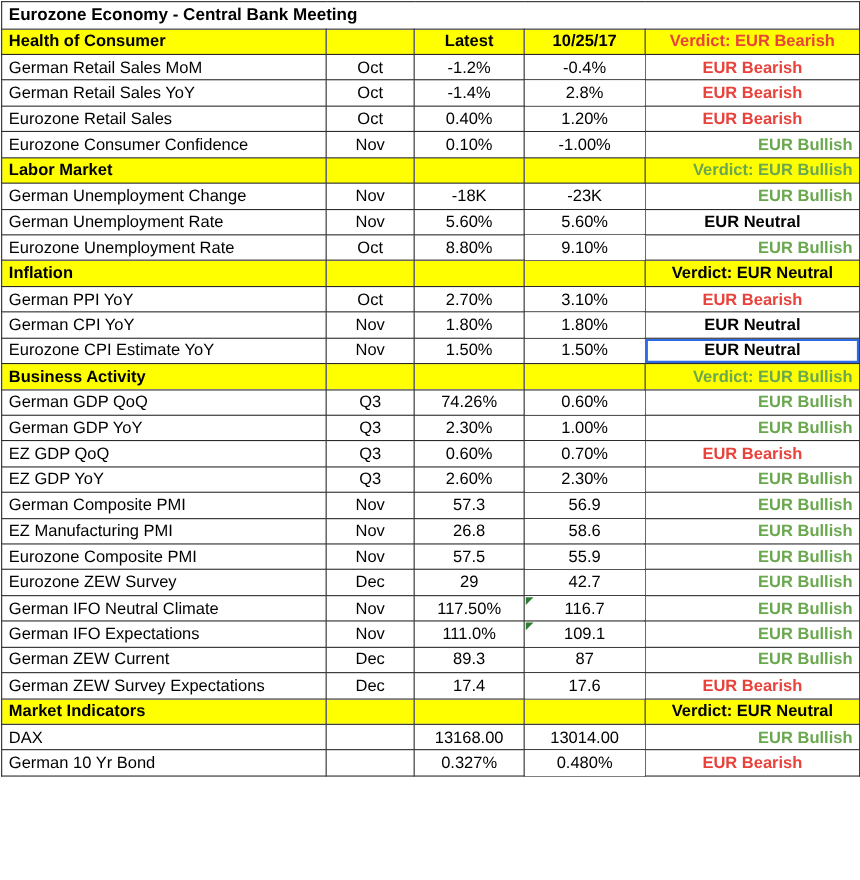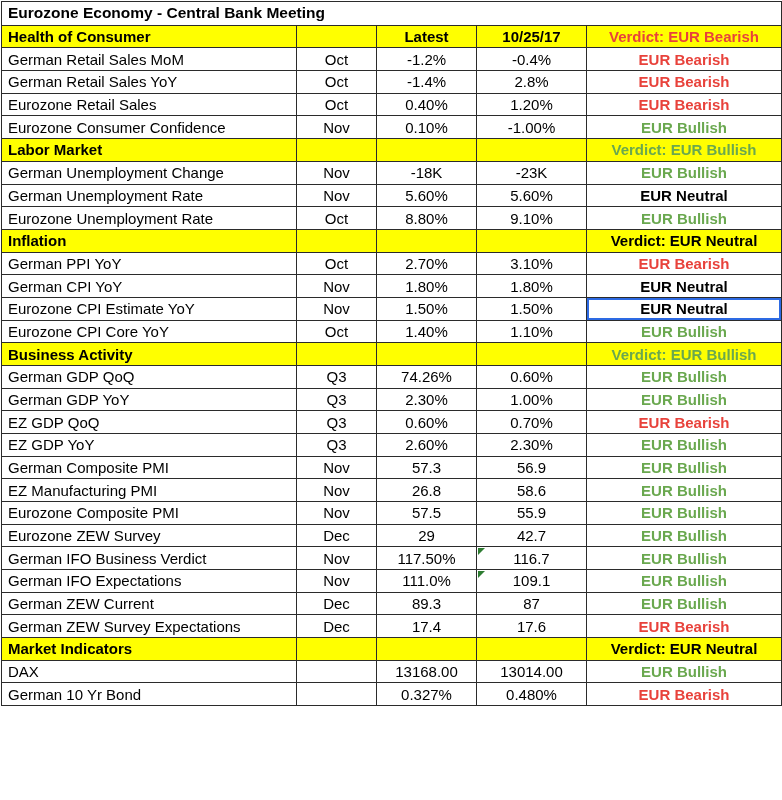--- a/index.html
+++ b/index.html
@@ -34,21 +34,21 @@
     font-weight: 700;
     font-size: 15.5px;
   }
   .section-row td {
     background: var(--section-bg);
     font-weight: 700;
   }
   .center { text-align: center; }
   .verdict { font-weight: 700; }
   .tone-bearish { color: var(--bearish); margin-left: 48px; }
-  .tone-bullish { color: var(--bullish); }
+  .tone-bullish { color: var(--bullish); text-align: right; }
   .tone-neutral { color: var(--neutral); }
   .prior-cell { position: relative; }
   .flag {
     position: absolute;
     left: 1px;
     top: 1px;
     width: 0;
     height: 0;
     border-top: 7px solid var(--flag);
     border-right: 7px solid transparent;
@@ -156,27 +156,20 @@
         <td class="center prior-cell">1.80%</td>
         <td class="center verdict tone-neutral">EUR Neutral</td>
       </tr>
       <tr class="data-row">
         <td class="name-cell">Eurozone CPI Estimate  YoY</td>
         <td class="center">Nov</td>
         <td class="center">1.50%</td>
         <td class="center prior-cell">1.50%</td>
         <td class="center verdict tone-neutral selected">EUR Neutral</td>
       </tr>
-      <tr class="data-row">
-        <td class="name-cell">Eurozone CPI Core YoY</td>
-        <td class="center">Oct</td>
-        <td class="center">1.40%</td>
-        <td class="center prior-cell">1.10%</td>
-        <td class="center verdict tone-bullish">EUR Bullish</td>
-      </tr>
       <tr class="section-row">
         <td class="section-name">Business Activity</td>
         <td class="center"></td>
         <td class="center"></td>
         <td class="center"></td>
         <td class="center verdict tone-bullish">Verdict: EUR Bullish</td>
       </tr>
       <tr class="data-row">
         <td class="name-cell">German GDP QoQ</td>
         <td class="center">Q3</td>
@@ -227,21 +220,21 @@
         <td class="center verdict tone-bullish">EUR Bullish</td>
       </tr>
       <tr class="data-row">
         <td class="name-cell">Eurozone ZEW Survey</td>
         <td class="center">Dec</td>
         <td class="center">29</td>
         <td class="center prior-cell">42.7</td>
         <td class="center verdict tone-bullish">EUR Bullish</td>
       </tr>
       <tr class="data-row">
-        <td class="name-cell">German IFO Business Verdict</td>
+        <td class="name-cell">German IFO Neutral Climate</td>
         <td class="center">Nov</td>
         <td class="center">117.50%</td>
         <td class="center prior-cell">116.7<span class="flag"></span></td>
         <td class="center verdict tone-bullish">EUR Bullish</td>
       </tr>
       <tr class="data-row">
         <td class="name-cell">German IFO Expectations</td>
         <td class="center">Nov</td>
         <td class="center">111.0%</td>
         <td class="center prior-cell">109.1<span class="flag"></span></td>

